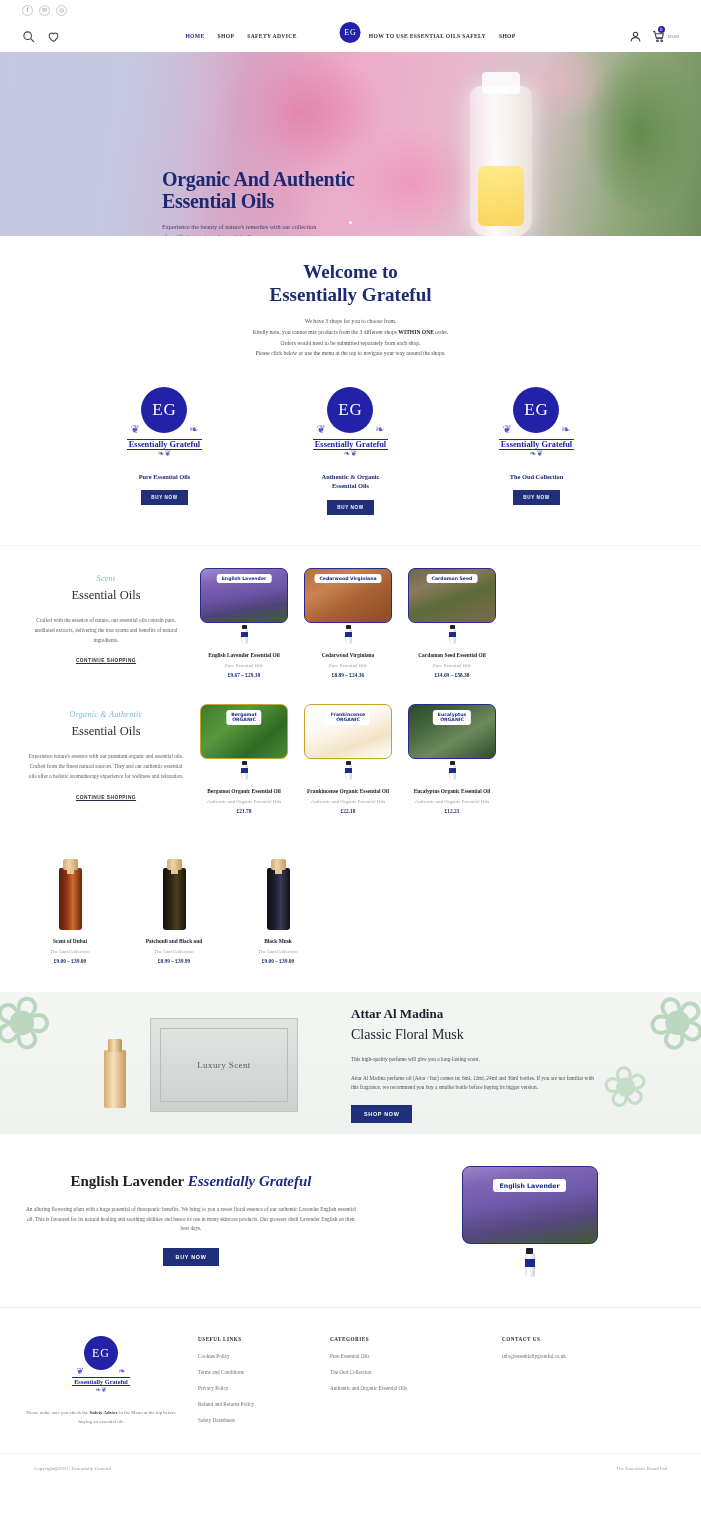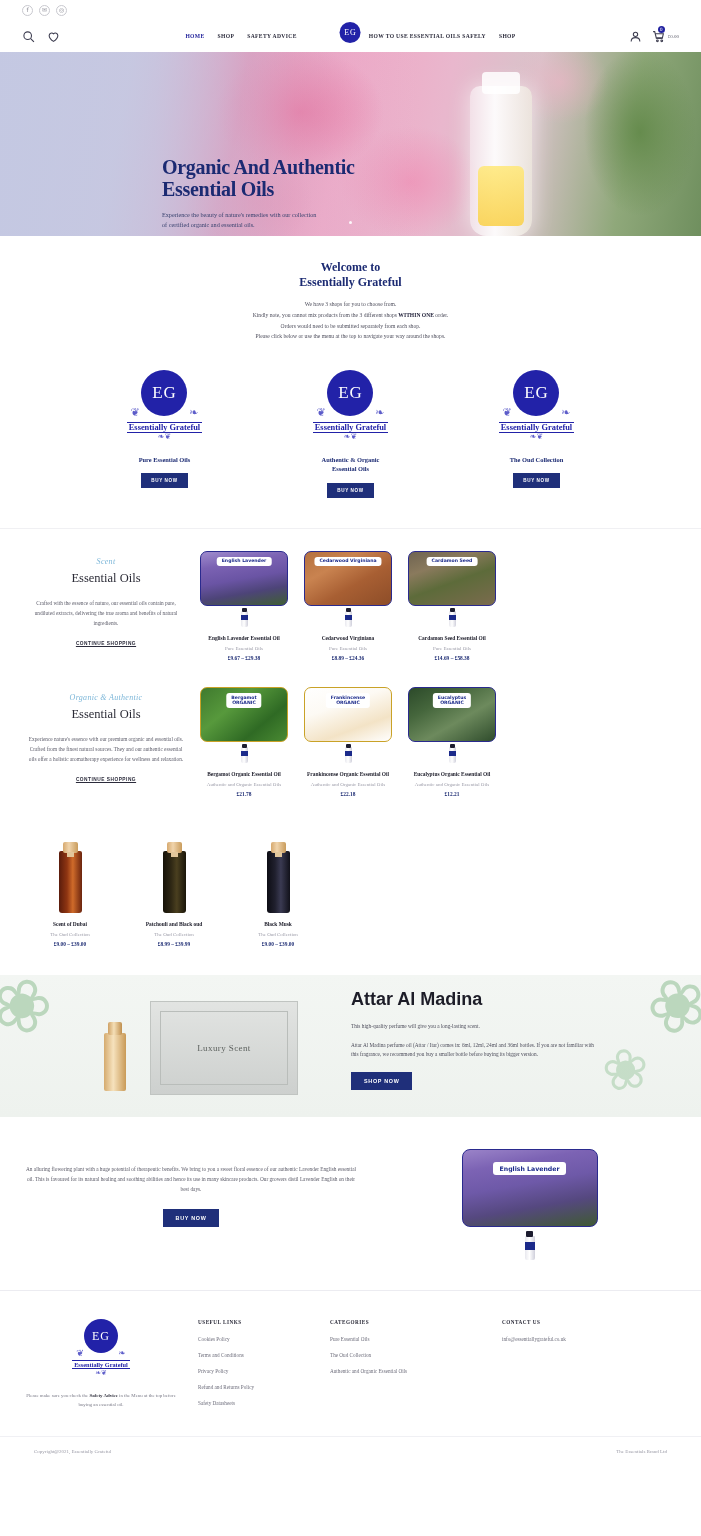--- a/index.html
+++ b/index.html
@@ -127,21 +127,21 @@
   }
   .hero-bottle::after{
     content:""; position:absolute; left:8px; bottom:10px; width:46px; height:60px;
     background: linear-gradient(180deg, rgba(255,232,120,.85), rgba(250,210,80,.9));
     border-radius: 6px;
   }
   .hero-overlay {
     position:absolute; inset:0;
     background: linear-gradient(90deg, rgba(196,200,226,.92) 0%, rgba(196,200,226,.72) 22%, rgba(196,200,226,.18) 42%, rgba(255,255,255,0) 60%);
   }
-  .hero-inner { position: absolute; left: 162px; top: 104px; z-index: 3; }
+  .hero-inner { position: absolute; left: 162px; top: 116px; z-index: 3; }
   .hero h1 {
     font-family: "Liberation Serif", serif;
     font-size: 20px; line-height: 1.12;
     color: #1b2a72; font-weight: bold; letter-spacing: -.3px;
   }
   .hero p {
     margin-top: 9px; font-size: 6.2px; line-height: 1.65;
     color: #3b4470; font-family: "Liberation Serif", serif;
   }
   .btn-navy {
@@ -150,21 +150,21 @@
     padding: 6px 13px; margin-top: 10px; text-decoration: none;
     font-family: "Liberation Sans", sans-serif;
   }
   .hero-dots { position:absolute; bottom:8px; left:0; right:0; text-align:center; z-index:4;}
   .hero-dots span{ display:inline-block;width:3px;height:3px;border-radius:50%;background:#fff;margin:0 2px;opacity:.9;}
 
   
   .welcome { text-align: center; padding: 24px 0 16px; }
   .welcome h2 {
     font-family: "Liberation Serif", serif;
-    font-size: 12px; color: #1b2a72; line-height: 1.22; font-weight: bold; text-align: center;
+    font-size: 19px; color: #1b2a72; line-height: 1.22; font-weight: bold; text-align: center;
   }
   .welcome .wtext { margin-top: 10px; }
   .welcome .wtext p {
     font-size: 5.6px; color: #4e4e5c; line-height: 1.9;
     font-family: "Liberation Serif", serif;
   }
   .welcome .wtext b { color: #22223a; }
 
   
   .shops { display: flex; justify-content: center; gap: 66px; padding: 12px 0 30px; }
@@ -289,21 +289,21 @@
     position:absolute; left:104px; top:58px; width:22px; height:58px;
     background: linear-gradient(90deg,#d5ab6f,#f6e2bd 42%,#c99a57);
     border-radius:2px;
   }
   .goldbottle::before{
     content:""; position:absolute; left:4px; top:-11px; width:14px; height:13px;
     background: linear-gradient(90deg,#cfa165,#f4dfb7 42%,#c08f4e); border-radius:2px;
   }
   .attar-txt { position:absolute; left:351px; top:14px; width:310px; }
   .attar-txt h2 {
-    font-family:Liberation Sans, sans-serif; font-size:18px; color:#1d1d28; font-weight:bold;
+    font-family:Liberation Serif, serif; font-size:13px; color:#1d1d28; font-weight:bold;
   }
   .attar-txt h3 {
     font-family:"Liberation Serif", serif; font-size:14px; color:#24242f;
     font-weight:normal; margin-top: 5px;
   }
   .attar-txt p {
     font-size:5.3px; color:#4e4e5c; line-height:1.75; margin-top:12px;
     font-family:"Liberation Serif", serif; max-width: 250px;
   }
   .attar-txt p + p { margin-top: 9px; }
@@ -613,28 +613,30 @@
 <div class="attar">
   <span class="leaf-l">❀</span>
   <span class="leaf-r">❀</span>
   <span class="leaf-r2">❀</span>
   <div class="goldbottle"></div>
   <div class="box">
     <div class="inner">Luxury Scent</div>
   </div>
   <div class="attar-txt">
     <h2>Attar Al Madina</h2>
+    <h3>Classic Floral Musk</h3>
     <p>This high-quality perfume will give you a long-lasting scent.</p>
     <p>Attar Al Madina perfume oil (Attar / Itar) comes in: 6ml, 12ml, 24ml and 36ml bottles. If you are not familiar with this fragrance, we recommend you buy a smaller bottle before buying its bigger version.</p>
     <a href="#" class="btn-navy" style="margin-top:13px">SHOP NOW</a>
   </div>
 </div>
 
 <div class="lav">
   <div class="lav-left">
+    <h2><span>English Lavender </span><em>Essentially Grateful</em></h2>
     <p>An alluring flowering plant with a huge potential of therapeutic benefits. We bring to you a sweet floral essence of our authentic Lavender English essential oil. This is favoured for its natural healing and soothing abilities and hence its use in many skincare products. Our growers distil Lavender English on their best days.</p>
     <a href="#" class="btn-navy" style="margin-top:14px">BUY NOW</a>
   </div>
   <div class="lav-right">
     <div class="lav-img">
       <span class="pill">English Lavender</span>
     </div>
     <div class="lav-bottle"></div>
   </div>
 </div>

